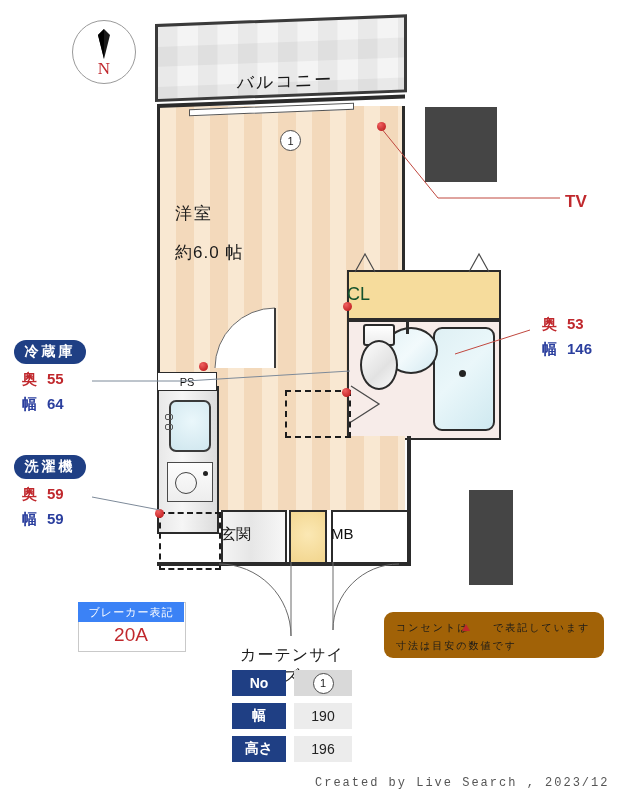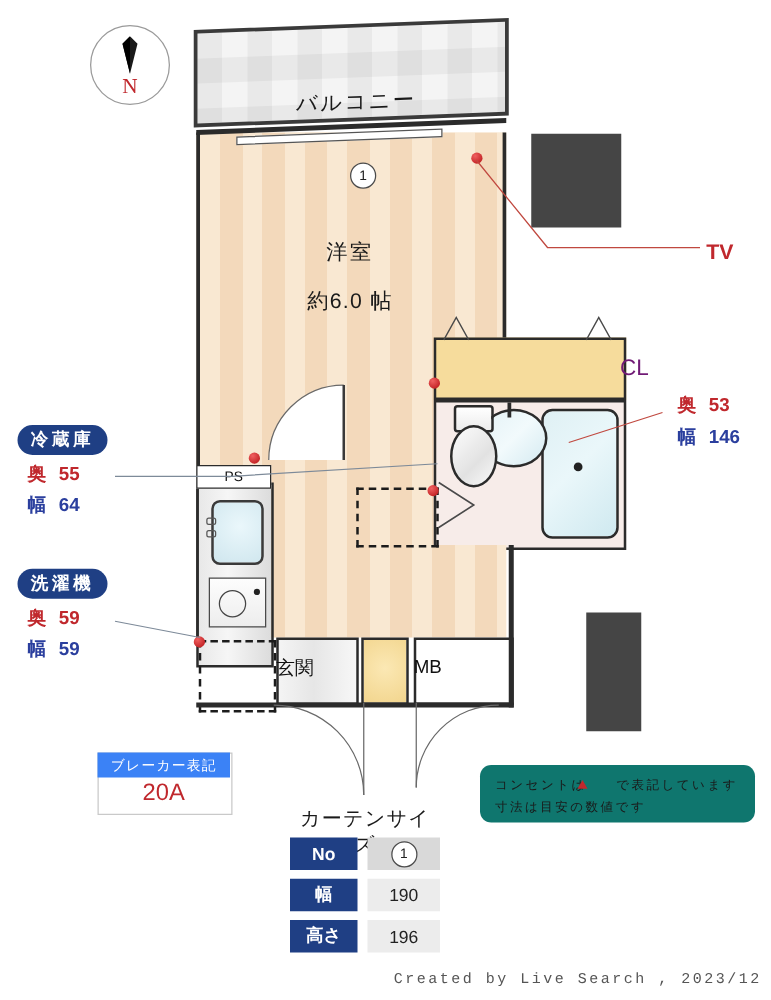--- a/index.html
+++ b/index.html
@@ -39,36 +39,36 @@
   
   #room{left:2px;top:84px;width:248px;height:330px;
     background:#f7e3c9;border-left:3px solid #2b2b2b;border-right:3px solid #2b2b2b;
     box-sizing:border-box;overflow:hidden;}
   .floorstripes{position:absolute;inset:0;
     background:repeating-linear-gradient(90deg,
       #f9e8d2 0px,#f9e8d2 16px,#f3d9bb 16px,#f3d9bb 34px);}
   #roomTopWall{left:2px;top:82px;width:248px;height:4px;background:#2b2b2b;
     transform:skewY(-2.2deg);transform-origin:left top;}
 
-  #roomLabel{left:20px;top:168px;width:210px;text-align:center;}
+  #roomLabel{left:20px;top:180px;width:210px;text-align:left;}
   #roomLabel .l1{font-size:17px;color:#1a1a1a;letter-spacing:2px;}
   #roomLabel .l2{font-size:17px;color:#1a1a1a;margin-top:16px;letter-spacing:1px;}
 
   
   #winSash{left:34px;top:84px;width:165px;height:7px;background:#fff;
     border:1px solid #555;box-sizing:border-box;transform:skewY(-2.2deg);}
   .numcirc{width:19px;height:19px;border-radius:50%;border:1px solid #4b4b4b;
     background:#fff;display:flex;align-items:center;justify-content:center;
     font-size:11px;color:#222;}
   #winNum{left:125px;top:108px;}
 
   
   #cl{left:192px;top:248px;width:154px;height:50px;background:#f6dc9c;
     border:2px solid #2b2b2b;box-sizing:border-box;}
-  #clLabel{left:192px;top:262px;width:172px;text-align:right;font-size:18px;color:#701a75;}
+  #clLabel{left:192px;top:262px;width:172px;text-align:left;font-size:18px;color:#14532d;}
 
   
   #bath{left:192px;top:298px;width:154px;height:120px;
     background:#f7ece9;border:2px solid #2b2b2b;box-sizing:border-box;}
   #tub{left:278px;top:305px;width:58px;height:100px;border-radius:9px;
     border:2px solid #2b2b2b;
     background:linear-gradient(135deg,#dff0f4 0%,#eaf7fa 45%,#cfe9f0 100%);}
   #tubdrain{left:304px;top:348px;width:7px;height:7px;border-radius:50%;background:#222;}
   #sink{left:229px;top:305px;width:50px;height:43px;border-radius:50%;
     border:2px solid #2b2b2b;
@@ -155,21 +155,21 @@
   .ctKey{width:54px;background:#1f3f84;color:#fff;font-size:14px;font-weight:bold;
     display:flex;align-items:center;justify-content:center;}
   .ctVal{flex:1;margin-left:8px;background:#ececec;color:#222;font-size:14px;
     display:flex;align-items:center;justify-content:center;}
   #ctR1{top:670px;}
   #ctR2{top:703px;}
   #ctR3{top:736px;}
   #ctR1 .ctVal{background:#d9d9d9;}
 
   
-  #note{left:384px;top:612px;width:220px;height:46px;background:#0f766e;border-radius:9px;}
+  #note{left:384px;top:612px;width:220px;height:46px;background:#a16207;border-radius:9px;}
   #note .ln{position:absolute;left:12px;font-size:10px;color:#1a1a1a;letter-spacing:2px;}
   #note .ln1{top:9px;}
   #note .ln2{top:27px;}
   #noteTri{position:absolute;left:78px;top:12px;width:0;height:0;
     border-left:4px solid transparent;border-right:4px solid transparent;
     border-bottom:7px solid #c0282d;}
 
   
   #footer{left:315px;top:776px;font-size:12px;color:#555;letter-spacing:2px;
     font-family:"Liberation Mono","DejaVu Sans Mono",monospace;}

